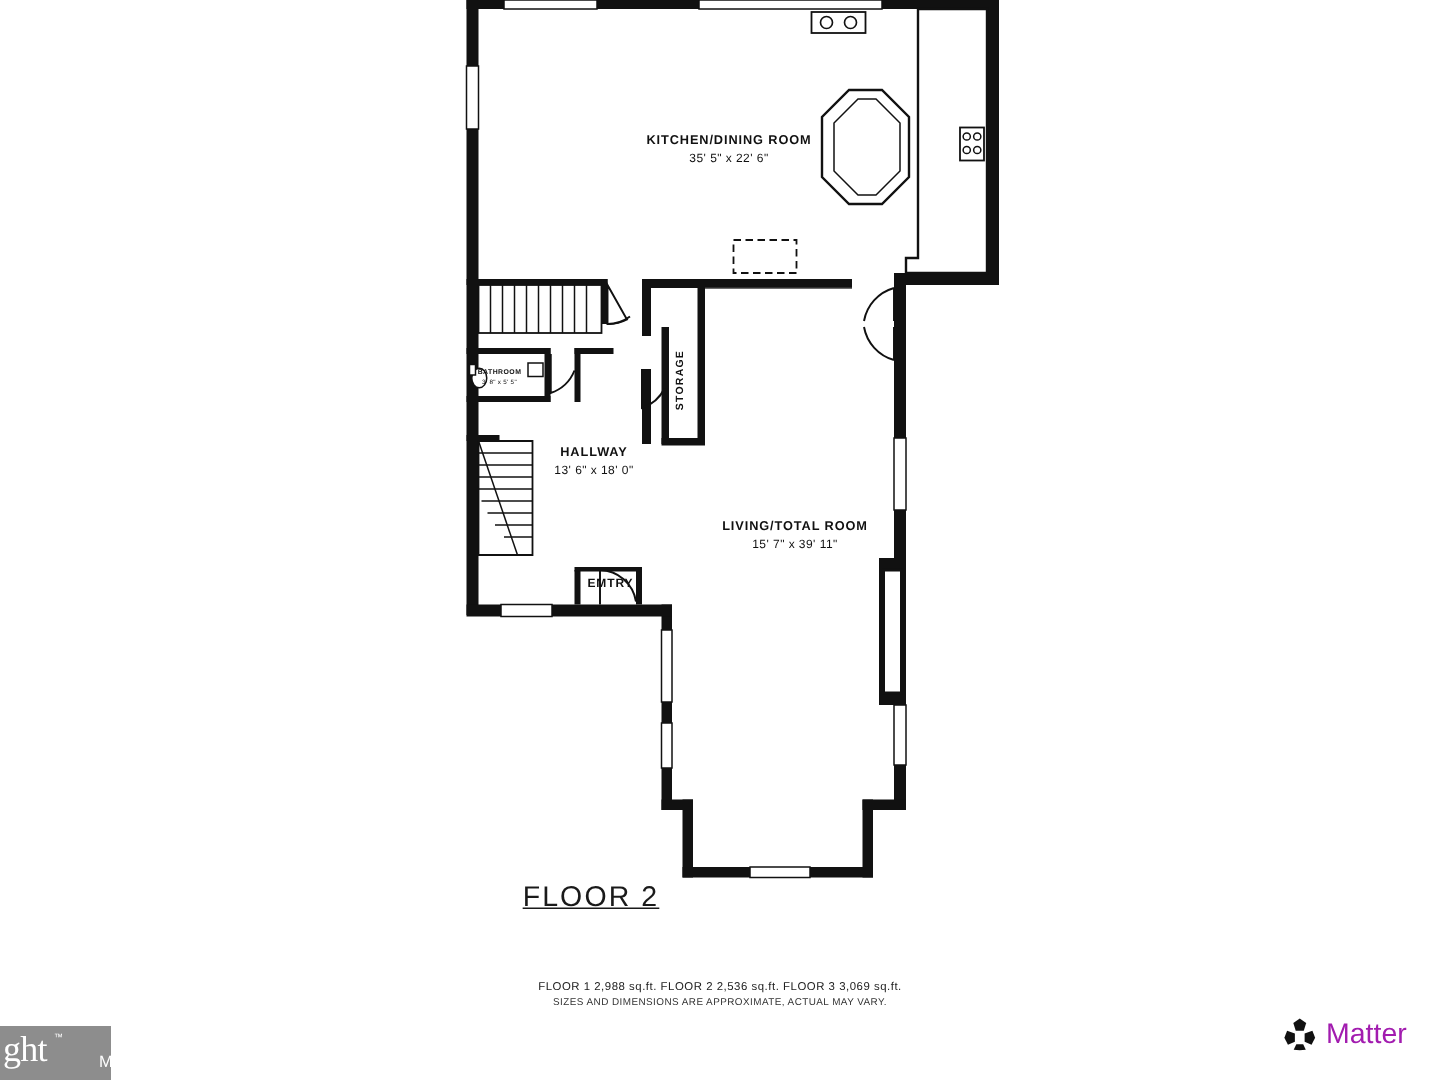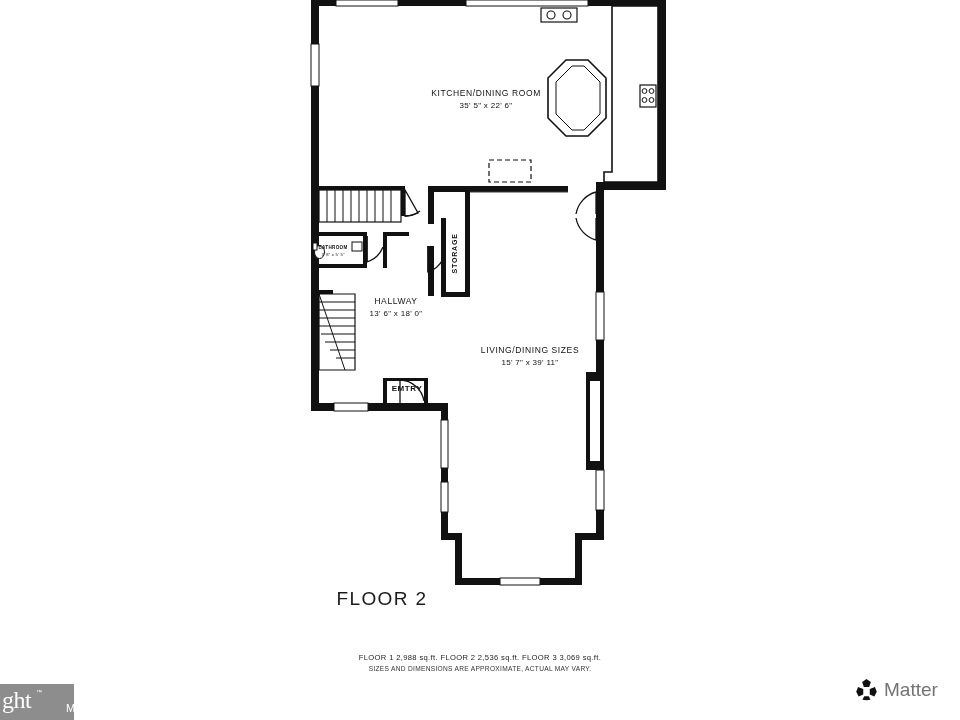--- a/index.html
+++ b/index.html
@@ -23,21 +23,21 @@
   .lbl {
     position: absolute;
     text-align: center;
     line-height: 1.25;
     white-space: nowrap;
     color: #111;
   }
   .room-name {
     font-size: 8.5px;
     letter-spacing: 0.6px;
-    font-weight: 400;
+    font-weight: 700;
   }
   .room-dims {
     font-size: 8px;
     letter-spacing: 0.3px;
     font-weight: 400;
   }
   .tiny-name {
     font-size: 4.6px;
     letter-spacing: 0.3px;
     font-weight: 700;
@@ -45,27 +45,28 @@
   .tiny-dims {
     font-size: 4.2px;
     letter-spacing: 0.2px;
   }
   .vert {
     transform: rotate(-90deg);
     transform-origin: 50% 50%;
   }
   #floor-title {
     position: absolute;
-    left: 0;
+    left: 12px;
     top: 588px;
     width: 764px;
     text-align: center;
     font-size: 19px;
     letter-spacing: 1.4px;
     color: #1a1a1a;
+    text-decoration: underline;
   }
   #footer {
     position: absolute;
     left: 0;
     top: 652px;
     width: 960px;
     text-align: center;
     font-size: 7.6px;
     letter-spacing: 0.35px;
     line-height: 1.62;
@@ -120,21 +121,21 @@
     align-items: center;
     gap: 6px;
   }
   #br-logo .mp-mark {
     width: 23px; height: 23px;
     position: relative;
   }
   #br-logo .mp-word {
     font-family: "Liberation Sans", sans-serif;
     font-size: 19px;
-    color: #737373;
+    color: #a21caf;
     letter-spacing: 0px;
   }
 </style>
 </head>
 <body>
 
 <svg id="plan" viewBox="0 0 960 720">
 
   <g fill="#111111">
 
@@ -291,21 +292,21 @@
   </g>
 
   <g stroke="#3a3a3a" stroke-width="1">
     <line x1="470" y1="192" x2="568" y2="192"></line>
   </g>
 </svg>
 
 <div class="lbl room-name" style="left:386px; top:88px; width:200px;">KITCHEN/DINING ROOM</div>
 <div class="lbl room-dims" style="left:386px; top:101px; width:200px;">35' 5" x 22' 6"</div>
 
-<div class="lbl room-name" style="left:430px; top:345px; width:200px;">LIVING/DINING SIZES</div>
+<div class="lbl room-name" style="left:430px; top:345px; width:200px;">LIVING/TOTAL ROOM</div>
 <div class="lbl room-dims" style="left:430px; top:358px; width:200px;">15' 7" x 39' 11"</div>
 
 <div class="lbl room-name" style="left:316px; top:296px; width:160px;">HALLWAY</div>
 <div class="lbl room-dims" style="left:316px; top:309px; width:160px;">13' 6" x 18' 0"</div>
 
 <div class="lbl tiny-name" style="left:303px; top:245px; width:60px;">BATHROOM</div>
 <div class="lbl tiny-dims" style="left:303px; top:252px; width:60px;">3' 8" x 5' 5"</div>
 
 <div class="lbl room-dims" style="left:357px; top:384px; width:100px; font-weight:700; letter-spacing:0.6px;">EMTRY</div>
 

